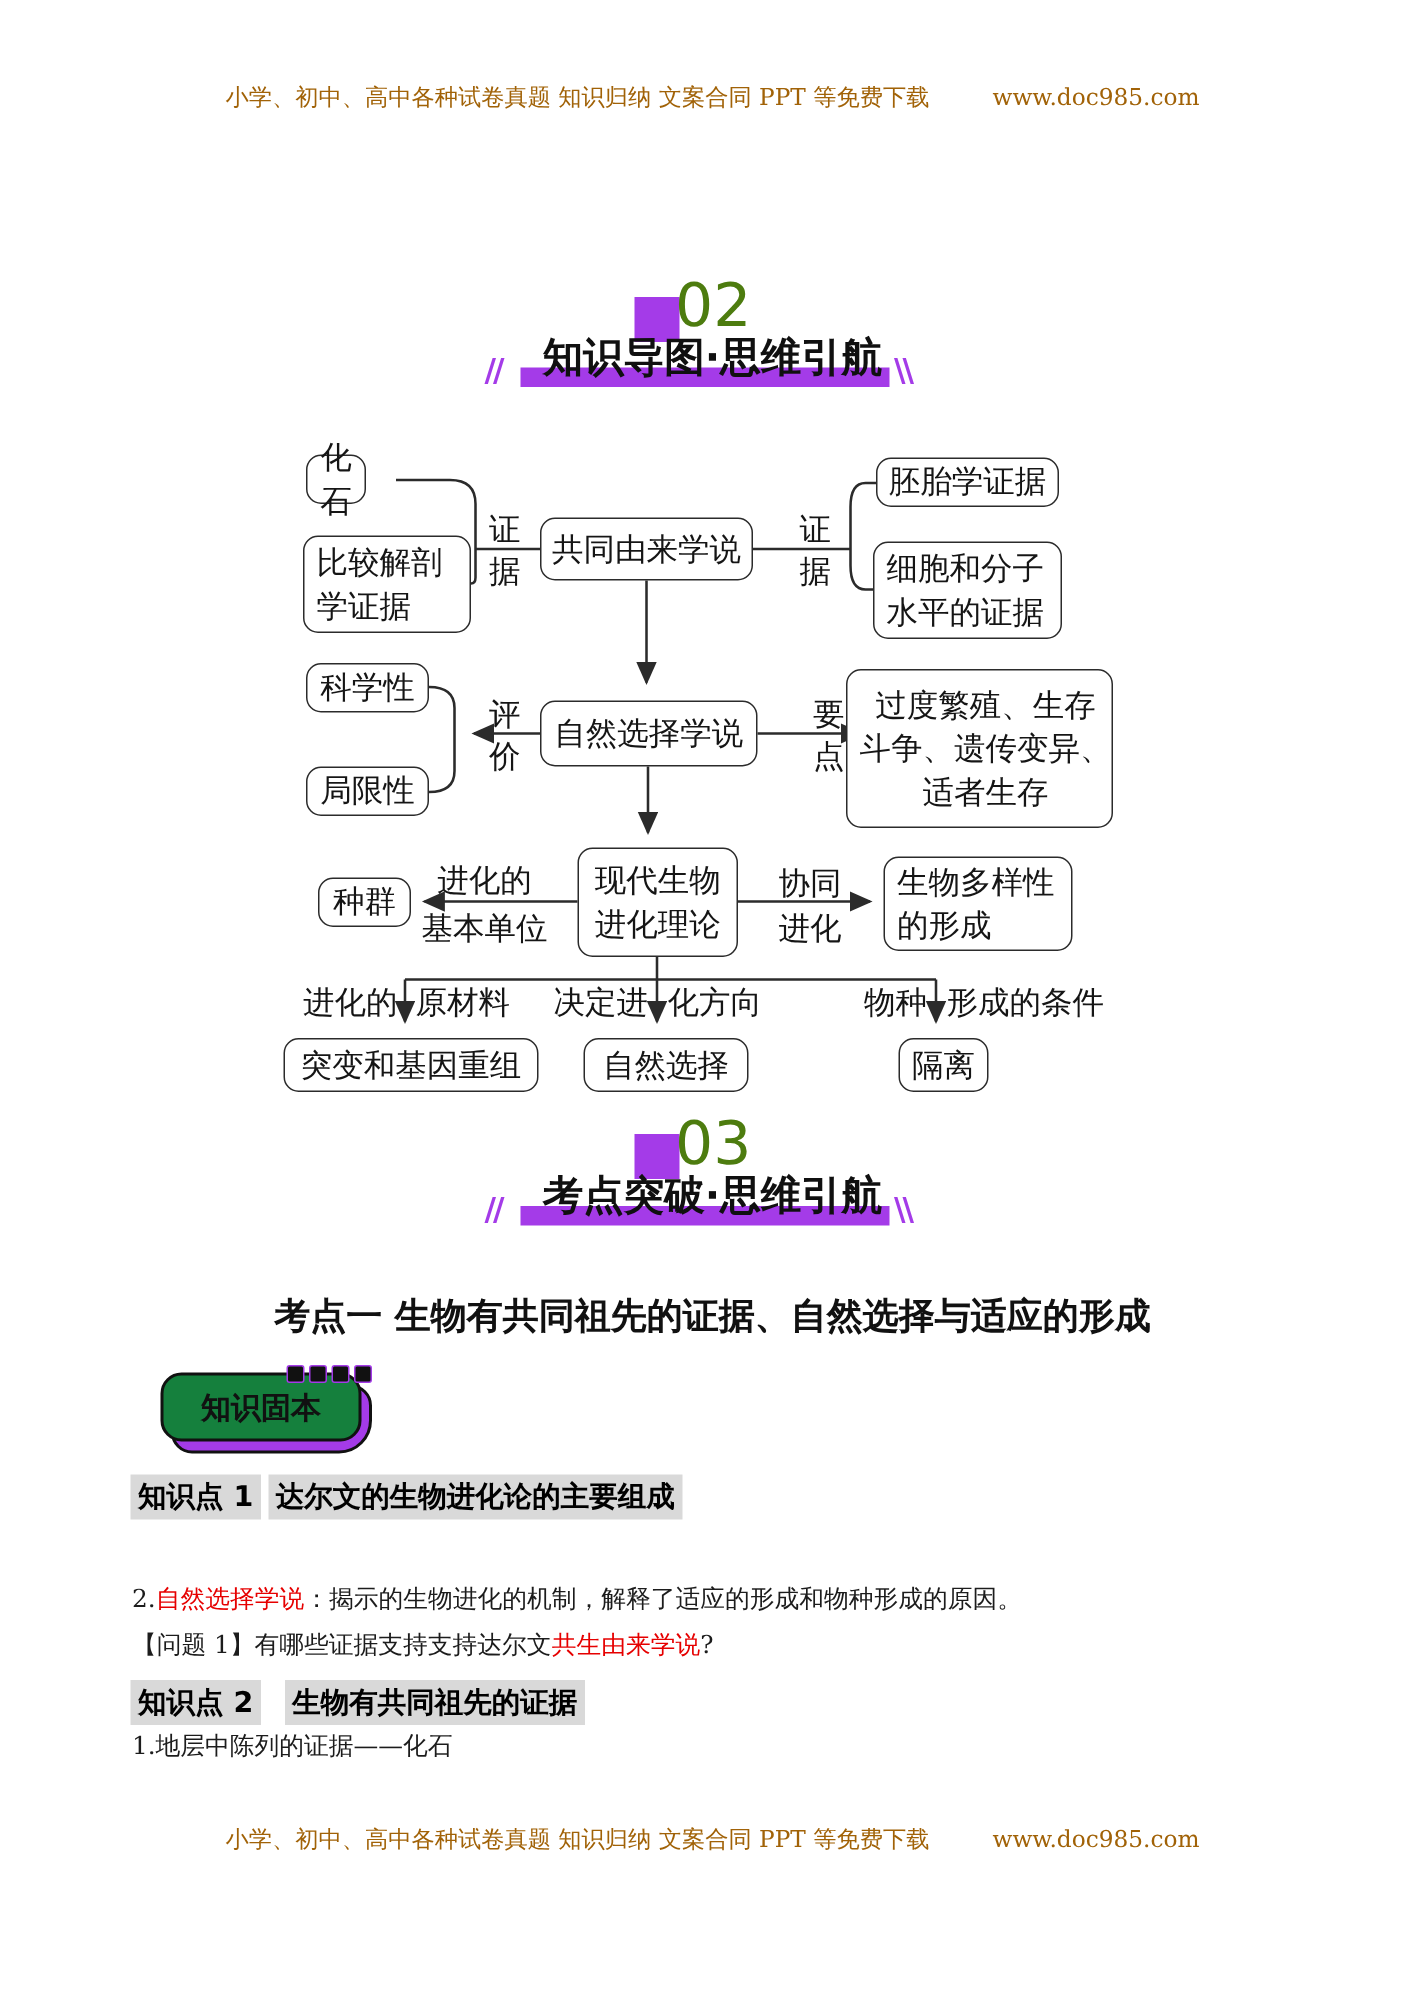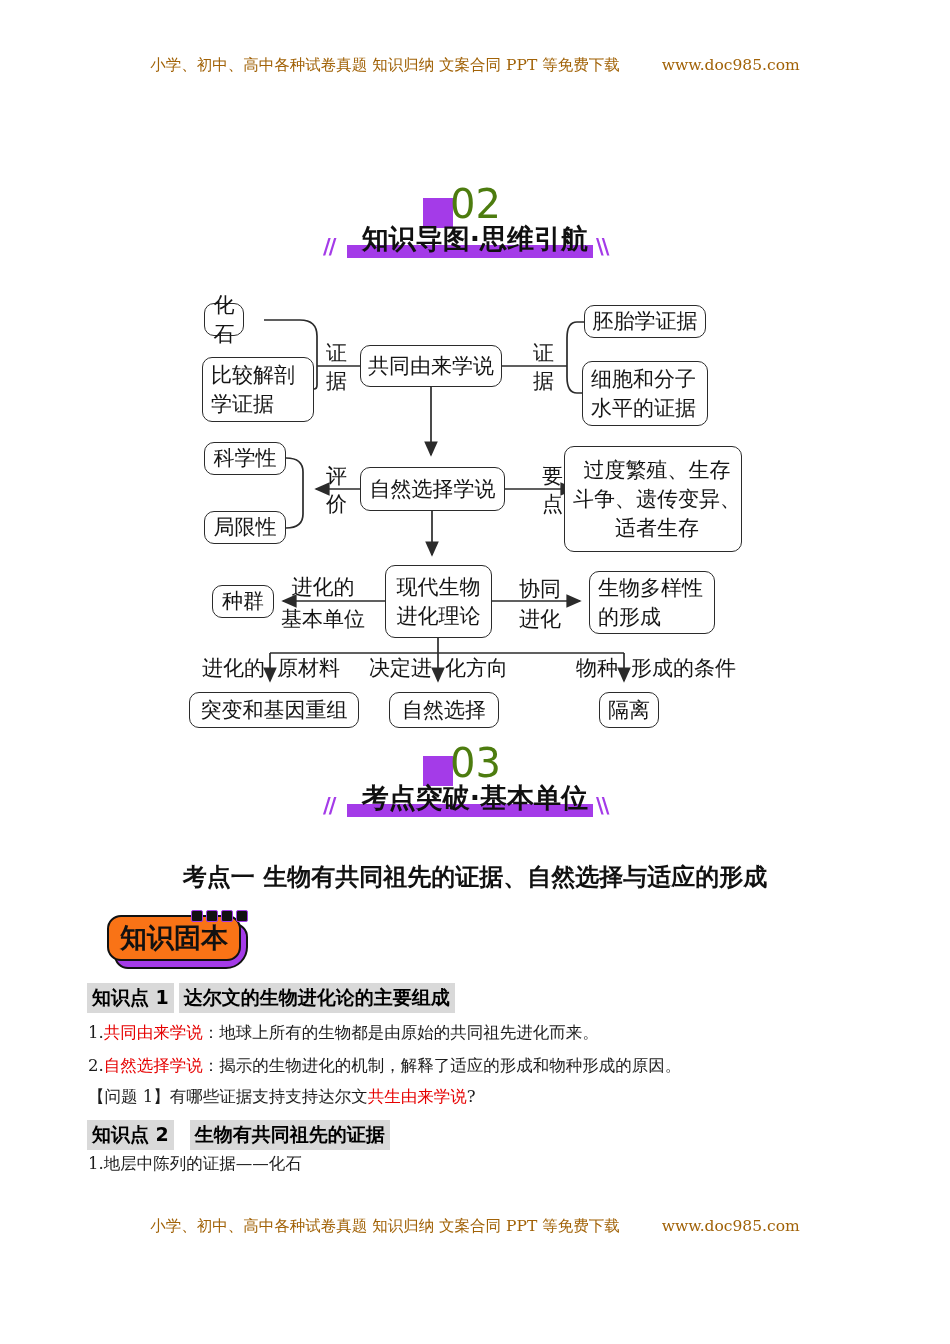--- a/index.html
+++ b/index.html
@@ -24,23 +24,23 @@
   .dlabel{position:absolute;font-size:21px;color:#151515;line-height:26px;white-space:pre-line;text-align:center;}
   .vlabel{line-height:28px;width:27px;}
   .r{text-align:right;}
   .l{text-align:left;}
   
   .examtitle{left:0;right:0;text-align:center;font-family:"DejaVu Sans","Liberation Sans",sans-serif;
              font-size:24px;font-weight:bold;color:#111;white-space:nowrap;}
   
   .badge-purple{position:absolute;left:7px;top:8px;width:130px;height:42px;background:#a43be8;
                 border:2.5px solid #111;border-radius:14px 14px 22px 14px;}
-  .badge-white{position:absolute;left:0;top:0;width:130px;height:42px;background:#f97316;
+  .badge-white{position:absolute;left:0;top:0;width:130px;height:42px;background:#15803d;
                border:2.5px solid #111;border-radius:14px;display:flex;align-items:center;justify-content:center;
-               font-family:"DejaVu Sans","Liberation Sans",sans-serif;font-size:27px;font-weight:bold;color:#111;}
+               font-family:"DejaVu Sans","Liberation Sans",sans-serif;font-size:20px;font-weight:bold;color:#111;}
   .badge-sq{position:absolute;top:-7px;left:82px;display:flex;gap:3px;}
   .badge-sq span{width:10px;height:10px;background:#111;border:1.5px solid #a43be8;border-radius:2px;display:block;}
   
   .kp{font-family:"DejaVu Sans","Liberation Sans",sans-serif;font-size:19px;font-weight:bold;color:#000000;white-space:nowrap;}
   .kp .tag,.kp .ttl{background:#d9d9d9;padding:2px 5px;display:inline-block;}
   
   .bodyline{font-size:16.5px;color:#1c1c1c;white-space:nowrap;}
   .red{color:#e60000;}
 </style>
 </head>
@@ -127,21 +127,21 @@
     <div class="dlabel l" style="left:631px;top:360px;width:120px;">形成的条件</div>
 
     <div class="node" style="left:189px;top:397px;width:170px;height:36px;">突变和基因重组</div>
     <div class="node" style="left:389px;top:397px;width:110px;height:36px;">自然选择</div>
     <div class="node" style="left:599px;top:397px;width:60px;height:36px;">隔离</div>
   </div>
 
   <div class="abs sq" style="left:423px;top:756px;"></div>
   <div class="abs secnum" style="left:450px;top:743px;">03</div>
   <div class="abs secbar" style="left:347px;top:804px;width:246px;"></div>
-  <div class="abs sectitle" style="left:0;right:0;top:783px;text-align:center;">考点突破·基本单位</div>
+  <div class="abs sectitle" style="left:0;right:0;top:783px;text-align:center;">考点突破·思维引航</div>
   <div class="abs slash" style="left:323px;top:794px;">//</div>
   <div class="abs slash" style="left:596px;top:794px;">\\</div>
 
   <div class="abs examtitle" style="top:861px;">考点一  生物有共同祖先的证据、自然选择与适应的形成</div>
 
   <div class="abs" style="left:107px;top:915px;width:145px;height:55px;">
     <div class="badge-purple"></div>
     <div class="badge-white">
       <span>知识固本</span>
       <div class="badge-sq">
@@ -150,23 +150,20 @@
           <span></span>
           <span></span>
       </div>
     </div>
   </div>
 
   <div class="abs kp" style="left:87px;top:983px;">
     <span class="tag">知识点 1</span><span style="display:inline-block;width:5px;"></span><span class="ttl">达尔文的生物进化论的主要组成</span>
   </div>
 
-  <div class="abs bodyline" style="left:88px;top:1022px;">
-    <span>1.</span><span class="red">共同由来学说</span><span>：地球上所有的生物都是由原始的共同祖先进化而来。</span>
-  </div>
   <div class="abs bodyline" style="left:88px;top:1055px;">
     <span>2.</span><span class="red">自然选择学说</span><span>：揭示的生物进化的机制，解释了适应的形成和物种形成的原因。</span>
   </div>
   <div class="abs bodyline" style="left:88px;top:1086px;">
     <span>【问题 1】有哪些证据支持支持达尔文</span><span class="red">共生由来学说</span><span>?</span>
   </div>
 
   <div class="abs kp" style="left:87px;top:1120px;">
     <span class="tag">知识点 2</span><span style="display:inline-block;width:16px;"></span><span class="ttl">生物有共同祖先的证据</span>
   </div>

